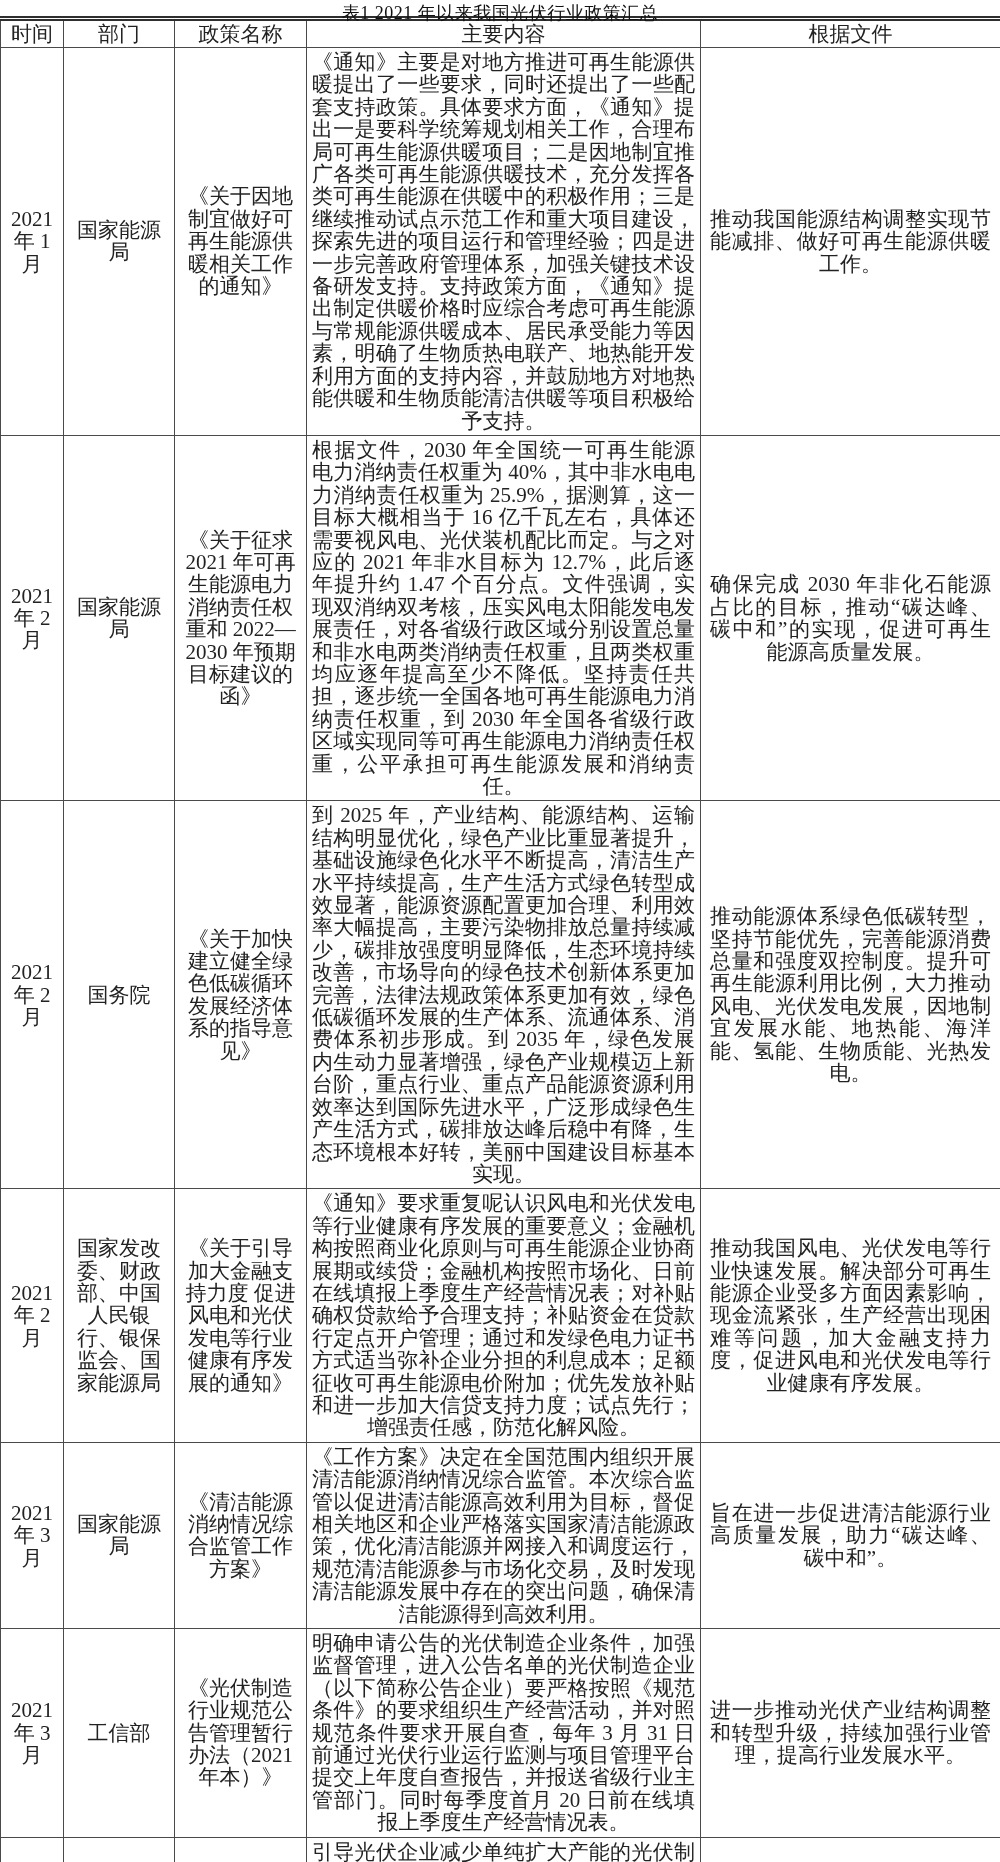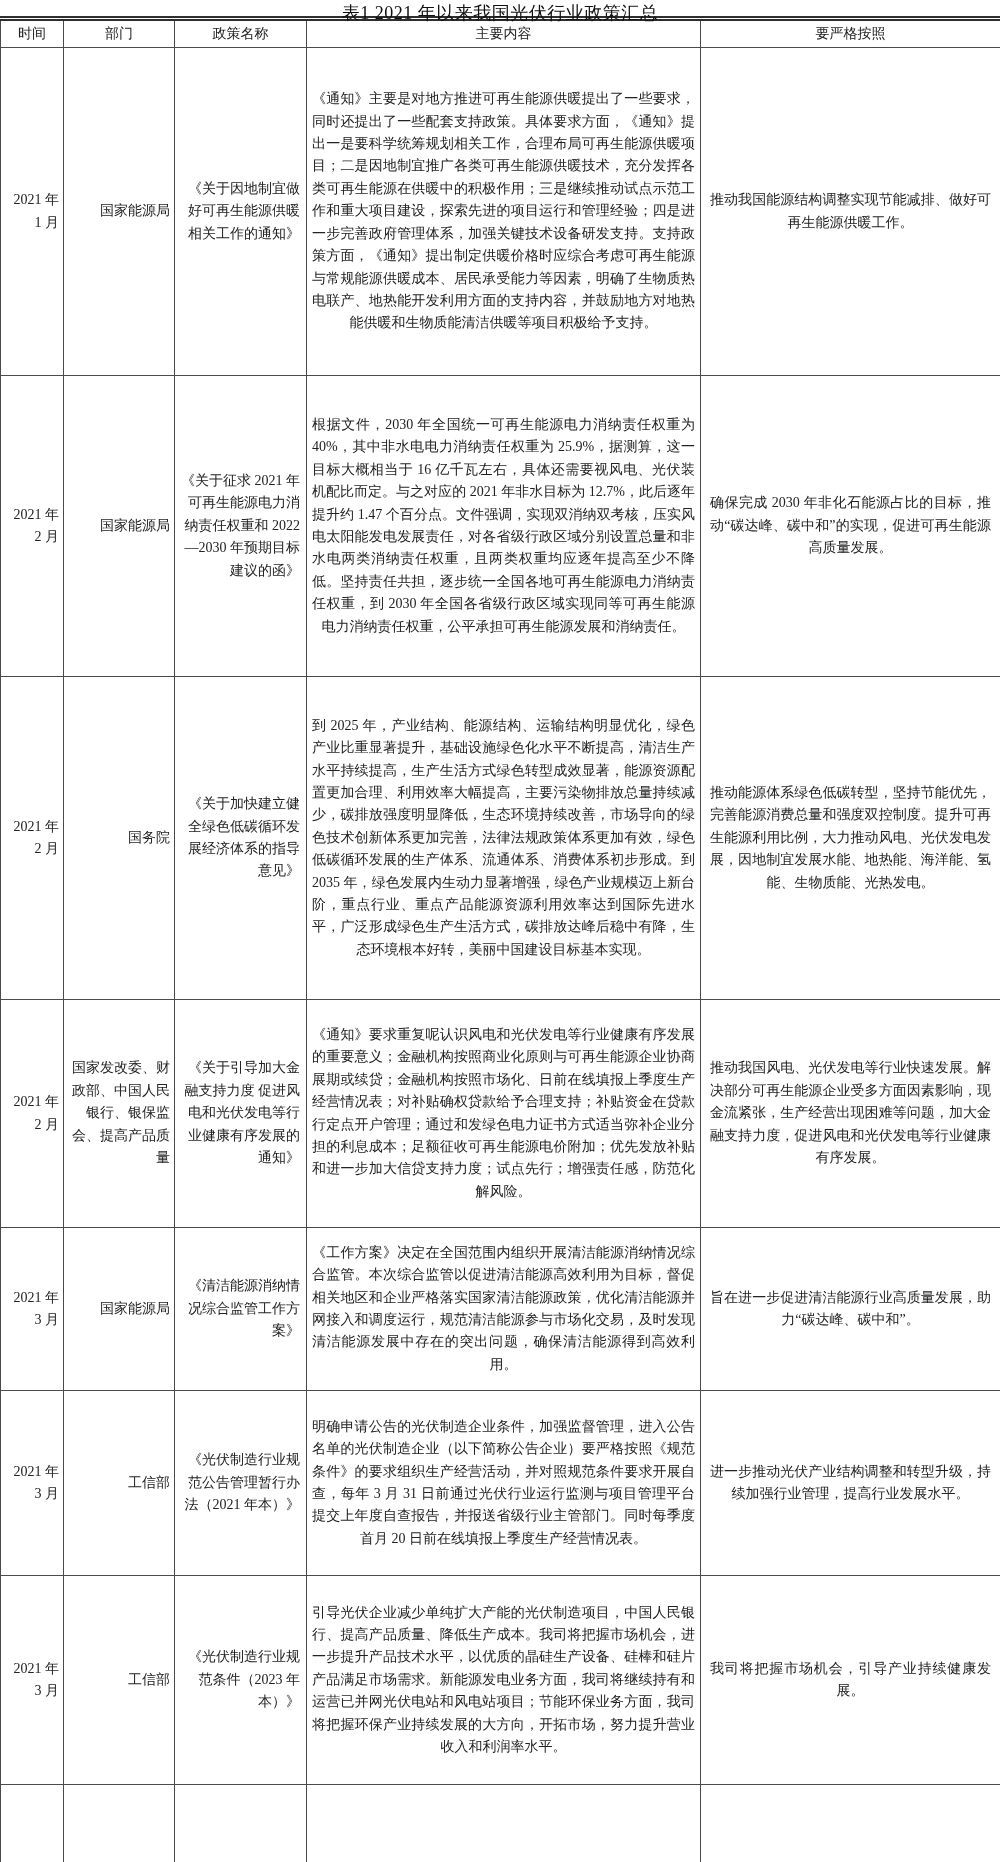--- a/index.html
+++ b/index.html
@@ -11,31 +11,31 @@
   .doc-title{
     text-align:center;font-size:18px;line-height:26px;height:16px;
     letter-spacing:.5px;color:#111;
   }
   table.policy-table{
     width:1000px;border-collapse:collapse;table-layout:fixed;
     border-top:5px double #2e2e2e;
   }
   .policy-table th,.policy-table td{
     border:1px solid #4a4a4a;font-weight:normal;
-    font-size:14px;color:#222;
+    font-size:21px;color:#222;
   }
   .policy-table th{
     height:24px;text-align:center;padding:1px 2px;line-height:20px;
   }
   .policy-table td{
     vertical-align:middle;line-height:22.4px;margin-left:21px;
   }
   col.c1{width:63px}col.c2{width:111px}col.c3{width:132px}
   col.c4{width:394px}col.c5{width:300px}
-  td.c-time,td.c-dept,td.c-policy{text-align:right;padding:2px 4px;}
+  td.c-time,td.c-dept,td.c-policy{text-align:center;padding:2px 4px;}
   td.c-policy{padding:2px 6px;}
   td.c-content{
     text-align:justify;text-align-last:center;padding:3px 5px;
   }
   td.c-direction{
     text-align:justify;text-align-last:center;padding:3px 9px;
   }
   tbody tr:nth-child(1){height:328px}
   tbody tr:nth-child(2){height:301px}
   tbody tr:nth-child(3){height:323px}
@@ -57,21 +57,21 @@
       <col class="c3">
       <col class="c4">
       <col class="c5">
   </colgroup>
   <thead>
     <tr>
       <th>时间</th>
       <th>部门</th>
       <th>政策名称</th>
       <th>主要内容</th>
-      <th>要严格按照</th>
+      <th>根据文件</th>
     </tr>
   </thead>
   <tbody>
     <tr>
       <td class="c-time">2021 年 1 月</td>
       <td class="c-dept">国家能源局</td>
       <td class="c-policy">《关于因地制宜做好可再生能源供暖相关工作的通知》</td>
       <td class="c-content">《通知》主要是对地方推进可再生能源供暖提出了一些要求，同时还提出了一些配套支持政策。具体要求方面，《通知》提出一是要科学统筹规划相关工作，合理布局可再生能源供暖项目；二是因地制宜推广各类可再生能源供暖技术，充分发挥各类可再生能源在供暖中的积极作用；三是继续推动试点示范工作和重大项目建设，探索先进的项目运行和管理经验；四是进一步完善政府管理体系，加强关键技术设备研发支持。支持政策方面，《通知》提出制定供暖价格时应综合考虑可再生能源与常规能源供暖成本、居民承受能力等因素，明确了生物质热电联产、地热能开发利用方面的支持内容，并鼓励地方对地热能供暖和生物质能清洁供暖等项目积极给予支持。</td>
       <td class="c-direction">推动我国能源结构调整实现节能减排、做好可再生能源供暖工作。</td>
     </tr>
@@ -84,21 +84,21 @@
     </tr>
     <tr>
       <td class="c-time">2021 年 2 月</td>
       <td class="c-dept">国务院</td>
       <td class="c-policy">《关于加快建立健全绿色低碳循环发展经济体系的指导意见》</td>
       <td class="c-content">到 2025 年，产业结构、能源结构、运输结构明显优化，绿色产业比重显著提升，基础设施绿色化水平不断提高，清洁生产水平持续提高，生产生活方式绿色转型成效显著，能源资源配置更加合理、利用效率大幅提高，主要污染物排放总量持续减少，碳排放强度明显降低，生态环境持续改善，市场导向的绿色技术创新体系更加完善，法律法规政策体系更加有效，绿色低碳循环发展的生产体系、流通体系、消费体系初步形成。到 2035 年，绿色发展内生动力显著增强，绿色产业规模迈上新台阶，重点行业、重点产品能源资源利用效率达到国际先进水平，广泛形成绿色生产生活方式，碳排放达峰后稳中有降，生态环境根本好转，美丽中国建设目标基本实现。</td>
       <td class="c-direction">推动能源体系绿色低碳转型，坚持节能优先，完善能源消费总量和强度双控制度。提升可再生能源利用比例，大力推动风电、光伏发电发展，因地制宜发展水能、地热能、海洋能、氢能、生物质能、光热发电。</td>
     </tr>
     <tr>
       <td class="c-time">2021 年 2 月</td>
-      <td class="c-dept">国家发改委、财政部、中国人民银行、银保监会、提高产品质量</td>
+      <td class="c-dept">国家发改委、财政部、中国人民银行、银保监会、国家能源局</td>
       <td class="c-policy">《关于引导加大金融支持力度 促进风电和光伏发电等行业健康有序发展的通知》</td>
       <td class="c-content">《通知》要求重复呢认识风电和光伏发电等行业健康有序发展的重要意义；金融机构按照商业化原则与可再生能源企业协商展期或续贷；金融机构按照市场化、日前在线填报上季度生产经营情况表；对补贴确权贷款给予合理支持；补贴资金在贷款行定点开户管理；通过和发绿色电力证书方式适当弥补企业分担的利息成本；足额征收可再生能源电价附加；优先发放补贴和进一步加大信贷支持力度；试点先行；增强责任感，防范化解风险。</td>
       <td class="c-direction">推动我国风电、光伏发电等行业快速发展。解决部分可再生能源企业受多方面因素影响，现金流紧张，生产经营出现困难等问题，加大金融支持力度，促进风电和光伏发电等行业健康有序发展。</td>
     </tr>
     <tr>
       <td class="c-time">2021 年 3 月</td>
       <td class="c-dept">国家能源局</td>
       <td class="c-policy">《清洁能源消纳情况综合监管工作方案》</td>
       <td class="c-content">《工作方案》决定在全国范围内组织开展清洁能源消纳情况综合监管。本次综合监管以促进清洁能源高效利用为目标，督促相关地区和企业严格落实国家清洁能源政策，优化清洁能源并网接入和调度运行，规范清洁能源参与市场化交易，及时发现清洁能源发展中存在的突出问题，确保清洁能源得到高效利用。</td>
       <td class="c-direction">旨在进一步促进清洁能源行业高质量发展，助力“碳达峰、碳中和”。</td>

